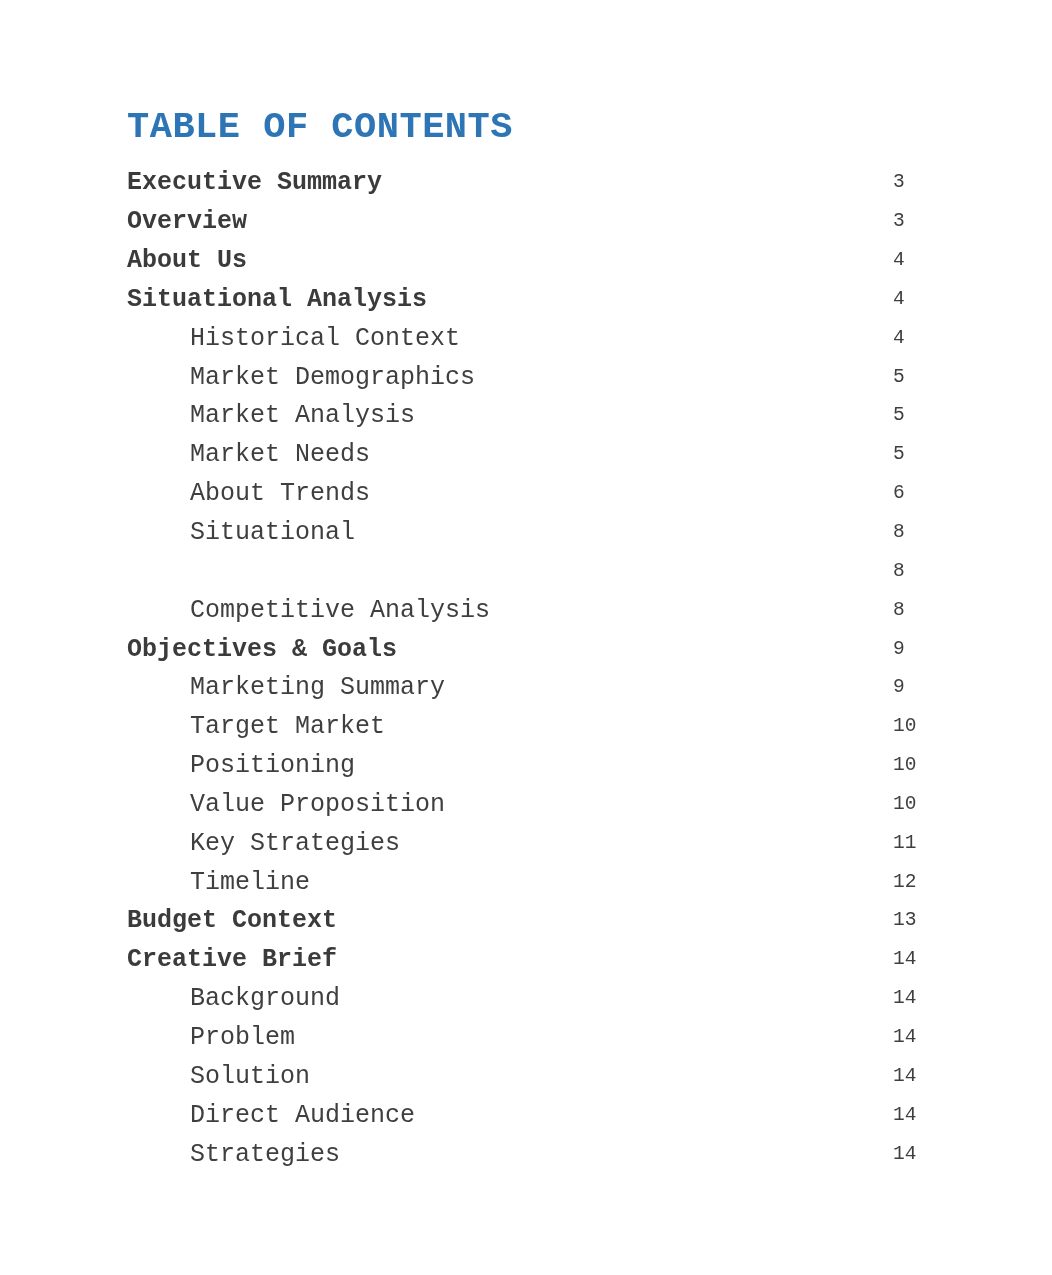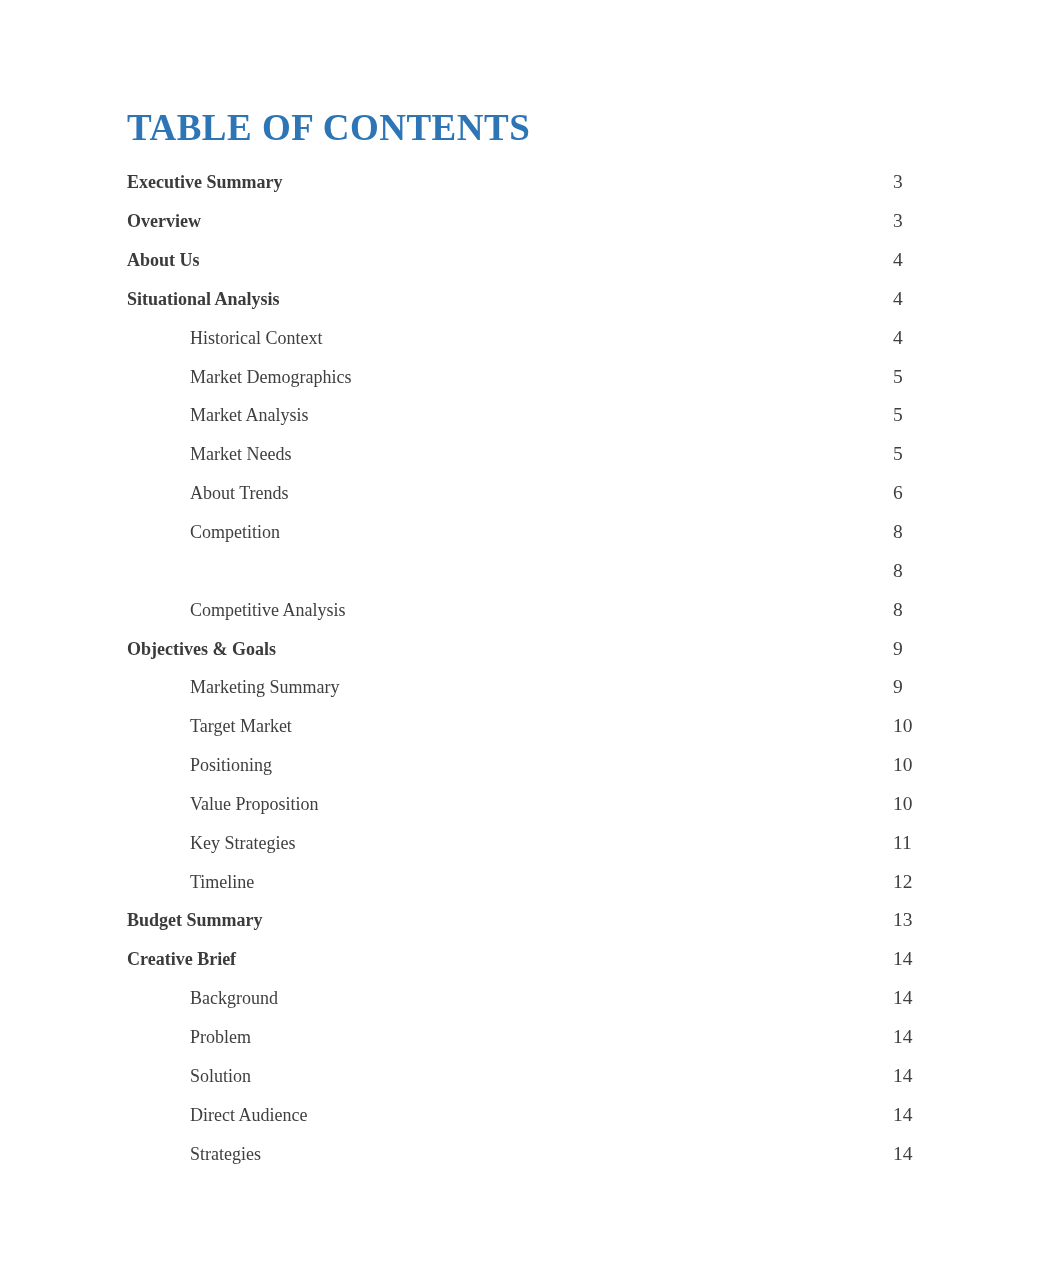--- a/index.html
+++ b/index.html
@@ -5,21 +5,21 @@
   html, body {
     margin: 0;
     padding: 0;
     background: #ffffff;
   }
   .page {
     position: relative;
     width: 1052px;
     height: 1275px;
     background: #ffffff;
-    font-family: Liberation Serif, serif;
+    font-family: Liberation Mono, monospace;
     overflow: hidden;
   }
   .doc-title {
     position: absolute;
     left: 127px;
     top: 106px;
     font-size: 37px;
     font-weight: 700;
     letter-spacing: 0.5px;
     color: #2E75B6; 
@@ -34,21 +34,21 @@
   .toc-row {
     position: relative;
     height: 38.85px;
     display: block;
   }
   .toc-label {
     position: absolute;
     left: 0;
     top: 50%;
     transform: translateY(-50%);
-    font-size: 18px;
+    font-size: 25px;
     font-weight: 400;
     color: #3F3F3F;
     white-space: nowrap;
   }
   .toc-label.bold {
     font-weight: 700;
     color: #3B3B3B;
   }
   .toc-label.indent {
     left: 63px;
@@ -102,21 +102,21 @@
       </div>
       <div class="toc-row">
         <span class="toc-label indent">Market Needs</span>
         <span class="toc-page">5</span>
       </div>
       <div class="toc-row">
         <span class="toc-label indent">About Trends</span>
         <span class="toc-page">6</span>
       </div>
       <div class="toc-row">
-        <span class="toc-label indent">Competition</span>
+        <span class="toc-label indent">Situational</span>
         <span class="toc-page">8</span>
       </div>
       <div class="toc-row">
         <span class="toc-page">8</span>
       </div>
       <div class="toc-row">
         <span class="toc-label indent">Competitive Analysis</span>
         <span class="toc-page">8</span>
       </div>
       <div class="toc-row">
@@ -141,21 +141,21 @@
       </div>
       <div class="toc-row">
         <span class="toc-label indent">Key Strategies</span>
         <span class="toc-page">11</span>
       </div>
       <div class="toc-row">
         <span class="toc-label indent">Timeline</span>
         <span class="toc-page">12</span>
       </div>
       <div class="toc-row">
-        <span class="toc-label bold">Budget Summary</span>
+        <span class="toc-label bold">Budget Context</span>
         <span class="toc-page">13</span>
       </div>
       <div class="toc-row">
         <span class="toc-label bold">Creative Brief</span>
         <span class="toc-page">14</span>
       </div>
       <div class="toc-row">
         <span class="toc-label indent">Background</span>
         <span class="toc-page">14</span>
       </div>

